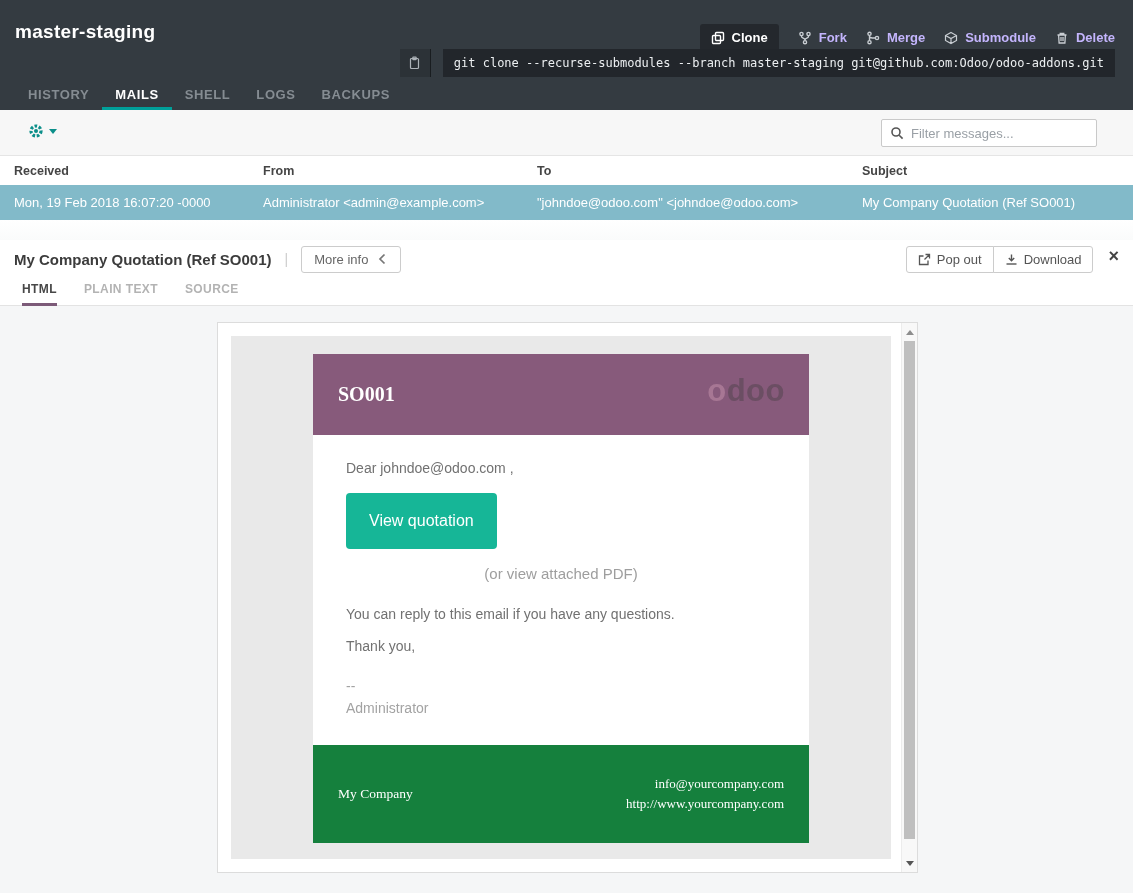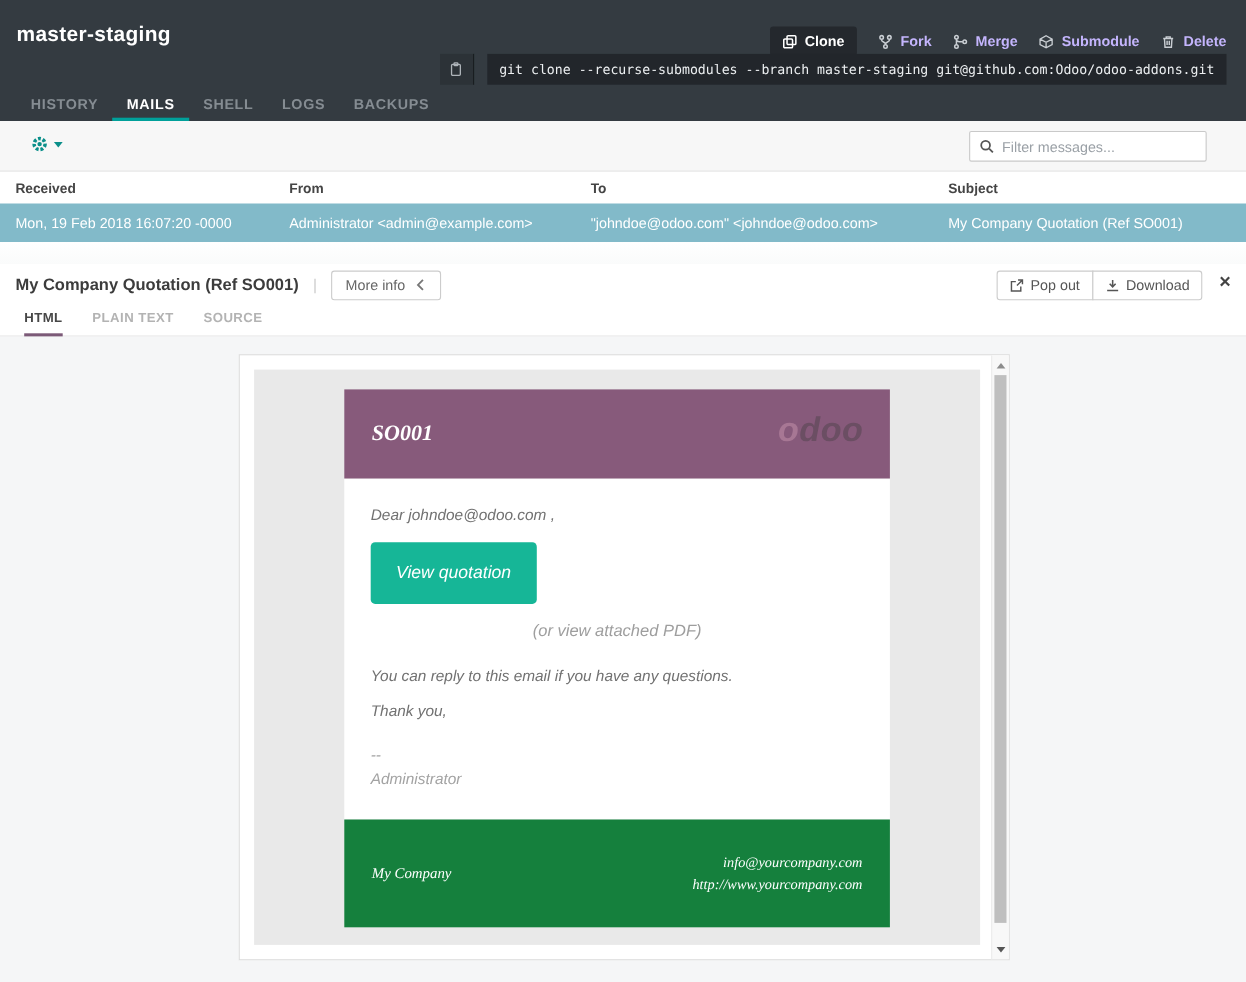--- a/index.html
+++ b/index.html
@@ -78,30 +78,30 @@
   .scrollbar { width:16px; background:#f8f8f8; border-left:1px solid #ececec; position:relative; }
   .sb-arrow { position:absolute; left:0; width:15px; height:16px; display:flex; align-items:center;
     justify-content:center; cursor:pointer; }
   .sb-up { top:1px; } .sb-down { bottom:1px; }
   .tri-up { width:0; height:0; border-left:4px solid transparent; border-right:4px solid transparent;
     border-bottom:5px solid #8d8d8d; }
   .tri-down { width:0; height:0; border-left:4px solid transparent; border-right:4px solid transparent;
     border-top:5px solid #555; }
   .sb-thumb { position:absolute; left:2px; top:18px; width:11px; height:498px; background:#bfbfbf; cursor:pointer; }
 
-  .email-card { width:496px; margin:18px auto 0;font-style:italic; }
+  .email-card { width:496px; margin:18px auto 0; }
   .email-head { position:relative; height:81px; background:#875a7b; }
   .email-ref { position:absolute; left:25px; top:29px; font-family:"Liberation Serif", serif;
     font-size:20px; font-weight:700; color:#fff; }
   .odoo-logo { position:absolute; right:24px; top:21px; font-size:31px; font-weight:700;
     letter-spacing:.5px; line-height:1; }
   .odoo-logo .o1 { color:#a77794; }
   .odoo-logo .rest { color:#6b4e63; }
 
-  .email-body { background:#fff; padding:25px 24px 26px; font-size:14px; color:#717171; }
+  .email-body { background:#fff; padding:25px 33px 26px; font-size:14px; color:#717171; }
   .email-body p { margin:0; }
   .email-body b { font-weight:700; color:#6a6a6a; }
   .eb-greet { margin-bottom:17px !important; }
   .eb-quote { margin-bottom:29px !important; }
   .btn-wrap { text-align:left; margin-bottom:16px; }
   .view-quote-btn { display:inline-block; background:#16b697; color:#fff; border:none; border-radius:4px;
     font-size:16px; font-family:"Liberation Sans", sans-serif; padding:19px 23px; cursor:pointer; }
   .pdf-note { text-align:center; color:#9e9e9e; font-size:15px; margin-bottom:24px !important; }
   .eb-reply { margin-bottom:16px !important; }
   .eb-thanks { margin-bottom:22px !important; }

